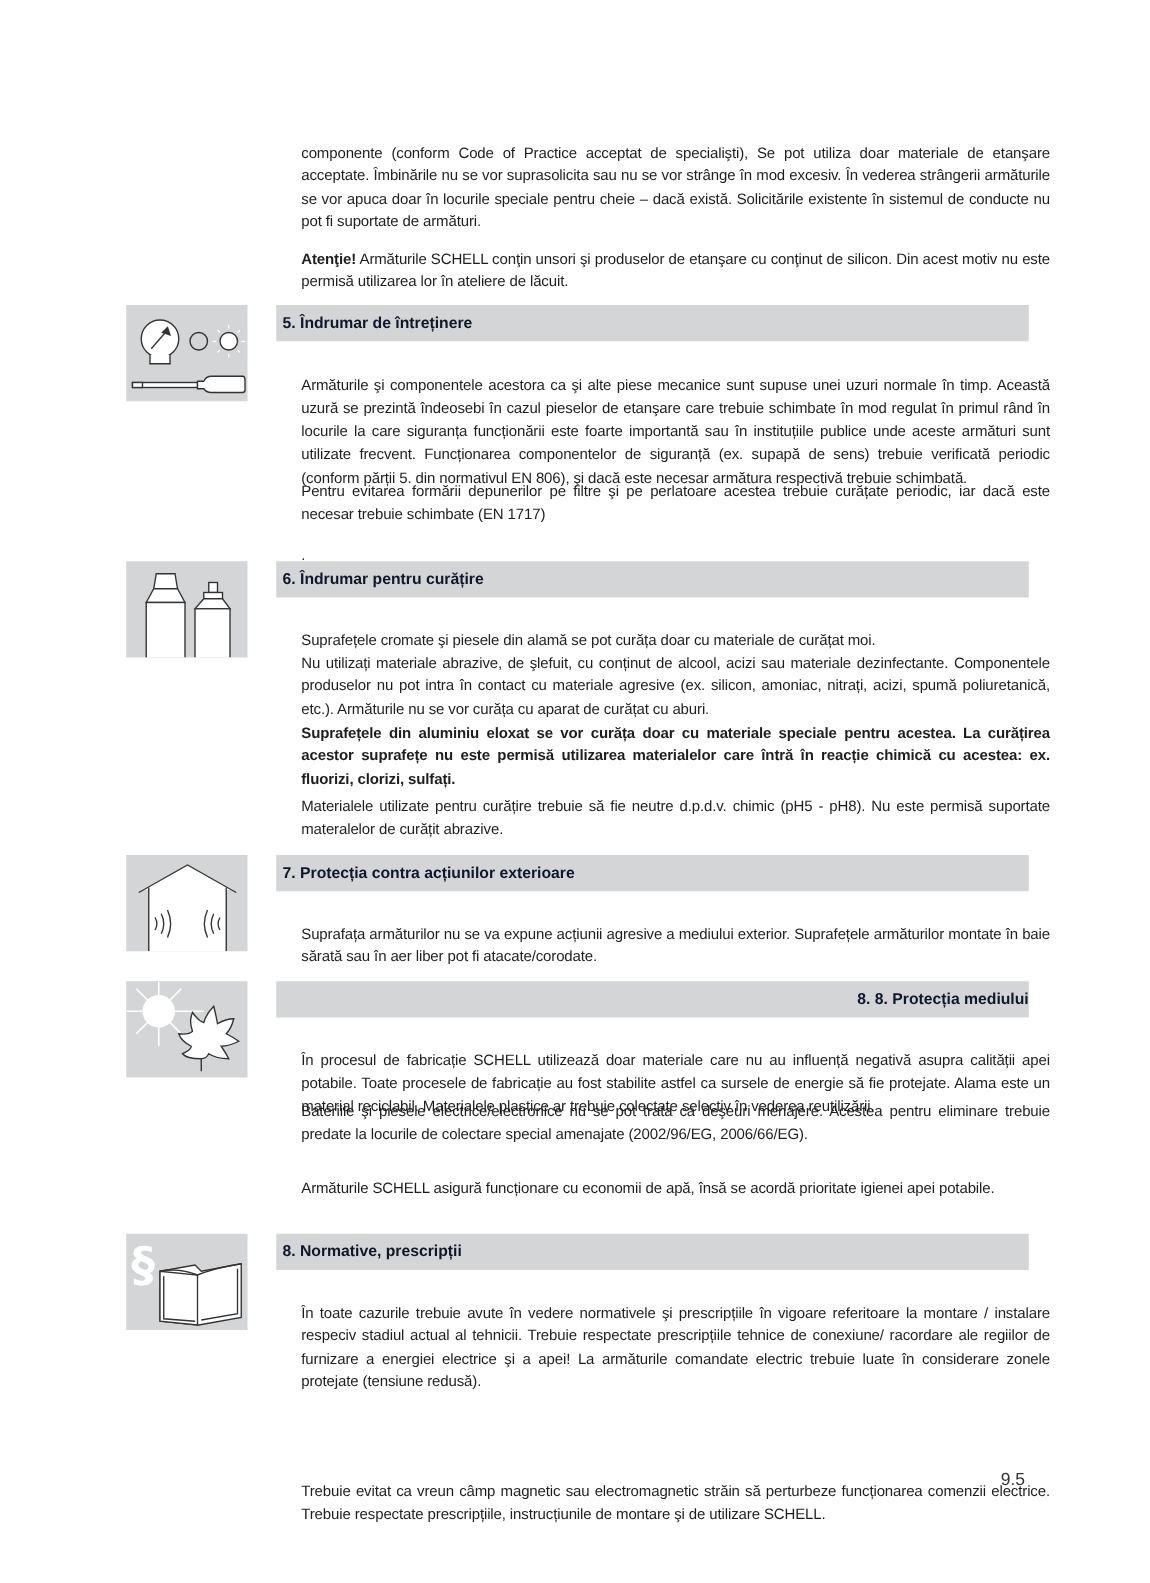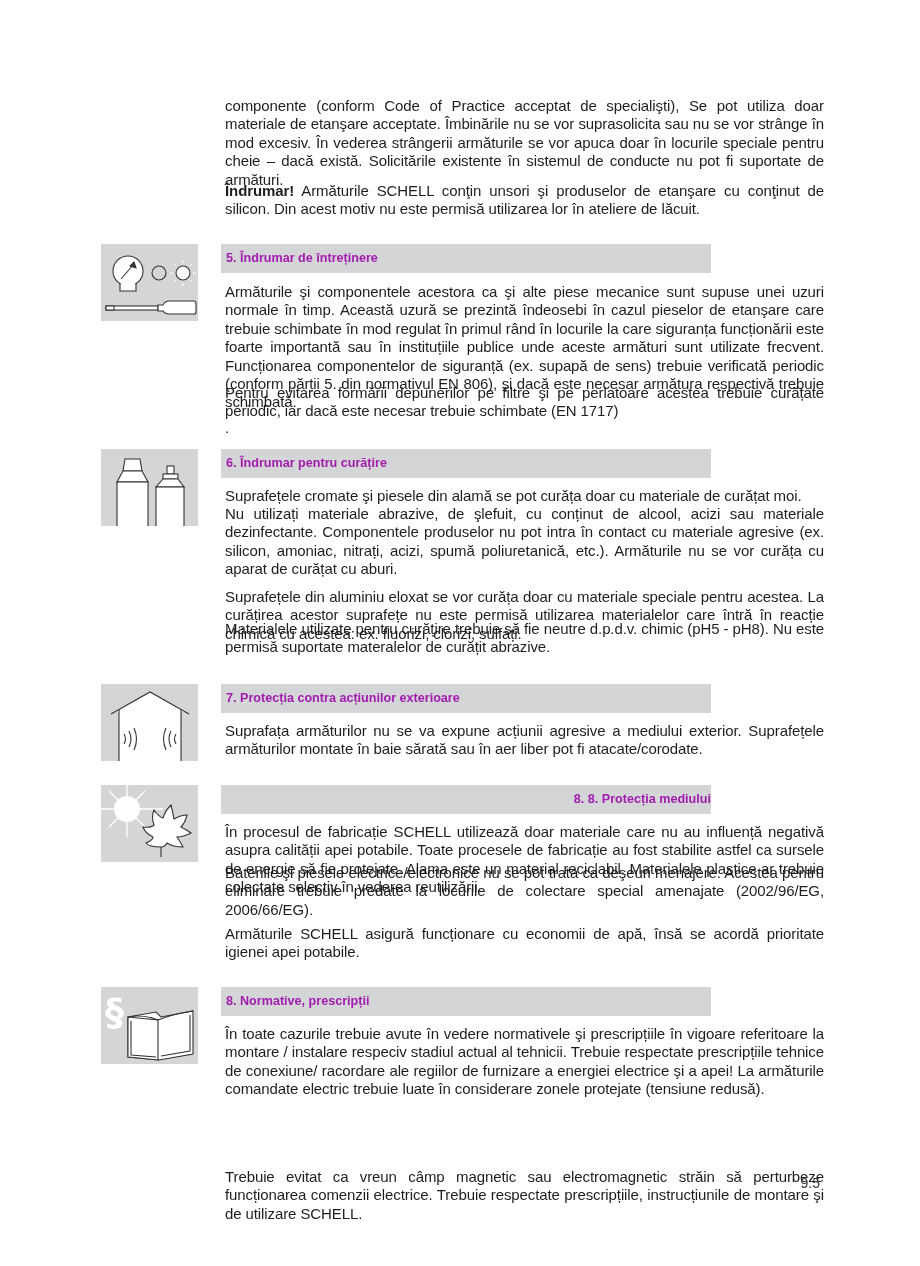--- a/index.html
+++ b/index.html
@@ -3,46 +3,46 @@
 <meta charset="utf-8">
 <style>
   html, body { margin: 0; padding: 0; background: #ffffff; }
   body {
     width: 920px; height: 1266px; position: relative; overflow: hidden;
     font-family: "Liberation Sans", "DejaVu Sans", sans-serif;
     color: #1e1e1e;
   }
   .para {
     position: absolute; left: 225px; width: 599px;
-    font-size: 15px; line-height: 18.4px;
-    text-align: justify; margin: 0;
+    font-size: 12px; line-height: 18.4px;
+    text-align: justify; margin: 16px;
     letter-spacing: -0.1px;
   }
   .para b { font-weight: bold; }
   .sec-head {
-    position: absolute; left: 221px; width: 490px; height: 29px;
+    position: absolute; left: 221px; width: 602px; height: 29px;
     background: #d4d5d6;
     font-weight: bold; font-size: 12.6px; line-height: 29px;
-    padding-left: 5px; box-sizing: border-box; color: #a21caf;
+    padding-left: 5px; box-sizing: border-box; color: #0f172a;
   }
   .icon-box {
     position: absolute; left: 101px; width: 97px; height: 77px;
     background: #d4d5d6; overflow: hidden;
   }
   .icon-box svg { display: block; width: 100%; height: 100%; }
   .page-num {
     position: absolute; left: 790px; top: 1175px; width: 30px;
     text-align: right; font-size: 14px; color: #333;
   }
 </style>
 </head>
 <body>
 
 <p class="para" style="top:97px;">componente (conform Code of Practice  acceptat de specialişti), Se pot utiliza doar materiale de etanşare acceptate. Îmbinările nu se vor suprasolicita sau nu se vor strânge în mod excesiv. În vederea strângerii armăturile se vor apuca doar în locurile speciale pentru cheie – dacă există. Solicitările existente în sistemul de conducte nu pot fi suportate de armături.</p>
-<p class="para" style="top:182px;"><b>Îndrumar!</b><span> Armăturile SCHELL conţin unsori şi produselor de etanşare cu conţinut de silicon. Din acest motiv nu este permisă utilizarea lor în ateliere de lăcuit.</span></p>
+<p class="para" style="top:182px;"><b>Atenţie!</b><span> Armăturile SCHELL conţin unsori şi produselor de etanşare cu conţinut de silicon. Din acest motiv nu este permisă utilizarea lor în ateliere de lăcuit.</span></p>
 
 <div class="icon-box" style="top:244px;">
   <svg viewBox="0 0 97 77" fill="none" stroke="#333" stroke-width="1.1">
     <circle cx="27" cy="27" r="15" fill="#fff"></circle>
     <path d="M19 40 L19 47 L35 47 L35 40" fill="#fff"></path>
     <line x1="20" y1="35" x2="33" y2="20"></line>
     <polygon points="33,18 35,24 29,22" fill="#333"></polygon>
     <circle cx="58" cy="29" r="7" fill="none"></circle>
     <circle cx="82" cy="29" r="7" fill="#fff"></circle>
     <g stroke="#fff" stroke-width="1">
@@ -55,38 +55,38 @@
       <line x1="91" y1="20" x2="89" y2="22"></line>
         <line x1="75" y1="36" x2="73" y2="38"></line>
     </g>
     <rect x="5" y="62" width="52" height="4" fill="#fff"></rect>
     <rect x="5" y="62" width="8" height="4" fill="#fff"></rect>
     <path d="M57 61 L62 61 Q64 57 68 57 L93 57 Q95 57 95 60 L95 68 Q95 70 93 70 L68 70 Q64 70 62 67 L57 67 Z" fill="#fff"></path>
   </svg>
 </div>
 <div class="sec-head" style="top:244px;">5. Îndrumar de întreținere</div>
 <p class="para" style="top:283px;">Armăturile şi componentele acestora ca şi alte piese mecanice sunt supuse unei uzuri normale în timp. Această uzură se prezintă îndeosebi în cazul pieselor de etanşare care trebuie schimbate în mod regulat în primul rând în locurile la care siguranța funcționării este foarte importantă sau în instituțiile publice unde aceste armături sunt utilizate frecvent. Funcționarea componentelor de siguranță (ex. supapă de sens) trebuie verificată periodic (conform părții 5. din normativul EN 806), şi dacă este necesar armătura respectivă trebuie schimbată.</p>
-<p class="para" style="top:384px;">Pentru evitarea formării depunerilor pe filtre şi pe perlatoare acestea trebuie curățate periodic, iar dacă este necesar trebuie schimbate (EN 1717)</p>
+<p class="para" style="top:368px;">Pentru evitarea formării depunerilor pe filtre şi pe perlatoare acestea trebuie curățate periodic, iar dacă este necesar trebuie schimbate (EN 1717)</p>
 <p class="para" style="top:419px;">.</p>
 
 <div class="icon-box" style="top:449px;">
   <svg viewBox="0 0 97 77" fill="#fff" stroke="#333" stroke-width="1.1">
     <polygon points="24,10 39,10 41,22 22,22"></polygon>
     <polygon points="22,22 41,22 47,33 16,33"></polygon>
     <rect x="16" y="33" width="31" height="50"></rect>
     <rect x="66" y="17" width="7" height="8"></rect>
     <rect x="62" y="25" width="15" height="5"></rect>
     <polygon points="62,30 77,30 83,38 55,38"></polygon>
     <rect x="55" y="38" width="28" height="45"></rect>
   </svg>
 </div>
 <div class="sec-head" style="top:449px;">6. Îndrumar pentru curățire</div>
 <p class="para" style="top:487px;">Suprafețele cromate şi piesele din alamă se pot curăța doar cu materiale de curățat moi.</p>
 <p class="para" style="top:505px;">Nu utilizați materiale abrazive, de şlefuit, cu conținut de alcool, acizi sau materiale dezinfectante. Componentele produselor nu pot intra în contact cu materiale agresive (ex. silicon, amoniac, nitrați, acizi, spumă poliuretanică, etc.). Armăturile nu se vor curăța cu aparat de curățat cu aburi.</p>
-<p class="para" style="top:588px;">Suprafețele din aluminiu eloxat se vor curăța doar cu materiale speciale pentru acestea. La curățirea acestor suprafețe nu este permisă utilizarea materialelor care întră în reacție chimică cu acestea: ex. fluorizi, clorizi, sulfați.</p>
+<p class="para" style="top:561px;font-weight:bold;">Suprafețele din aluminiu eloxat se vor curăța doar cu materiale speciale pentru acestea. La curățirea acestor suprafețe nu este permisă utilizarea materialelor care întră în reacție chimică cu acestea: ex. fluorizi, clorizi, sulfați.</p>
 <p class="para" style="top:620px;">Materialele utilizate pentru curățire trebuie să fie neutre d.p.d.v. chimic (pH5 - pH8). Nu este permisă suportate materalelor de curățit abrazive.</p>
 
 <div class="icon-box" style="top:684px;">
   <svg viewBox="0 0 97 77" fill="none" stroke="#333" stroke-width="1.1">
     <polygon points="12,28 49,8 86,28 80,28 80,80 18,80 18,28" fill="#fff" stroke="none"></polygon>
     <polyline points="10,30 49,8 88,30"></polyline>
     <line x1="18" y1="26" x2="18" y2="80"></line>
     <line x1="80" y1="26" x2="80" y2="80"></line>
     <path d="M23 50 Q26 55 23 60"></path>
     <path d="M28 47 Q32 55 28 63"></path>

